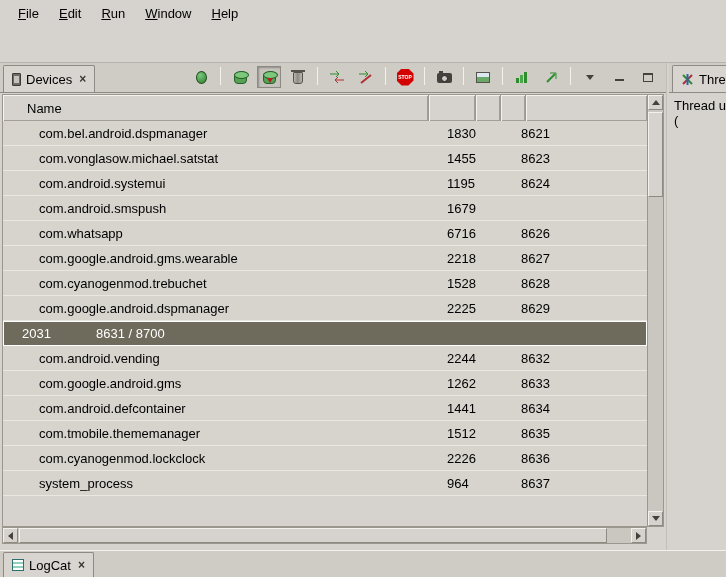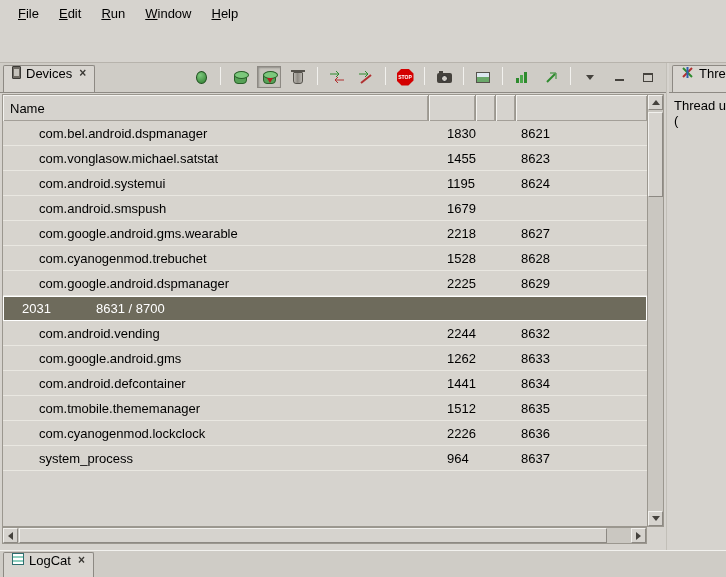--- a/index.html
+++ b/index.html
@@ -16,21 +16,21 @@
   
   .toolbar-empty { height:37px; background:#d6d3ce; border-bottom:1px solid #b7b3ac; }
   
   .main { height:487px; display:flex; }
   .devices-panel { width:666px; display:flex; flex-direction:column; background:#d6d3ce; }
   .sash-v { width:3px; background:#d6d3ce; border-left:1px solid #c2bfb8; }
   .threads-panel { flex:1; overflow:hidden; background:#d6d3ce; }
   
   .tabbar { height:30px; display:flex; align-items:flex-end; background:#cfccc6; border-bottom:1px solid #8d8983; }
   .tab {
-    height:27px; display:flex; gap:5px;
+    height:27px; display:flex; align-items:center; gap:5px;
     padding:0 8px; margin-left:3px; background:#d8d5d0;
     border:1px solid #8d8983; border-bottom:none;
     border-top-left-radius:2px; border-top-right-radius:2px; white-space:nowrap;
   }
   .tab-close { font-weight:bold; font-size:12px; color:#3a3834; padding-left:2px; cursor:default; }
   
   .ptool { margin-left:auto; display:flex; align-items:center; gap:5px; padding:0 6px 4px 0; }
   .tool { width:24px; height:22px; display:flex; align-items:center; justify-content:center; position:relative; border:1px solid transparent; }
   .tool.pressed { background:#c6c3bc; border:1px solid #8d8983; box-shadow:inset 1px 1px 2px rgba(0,0,0,.28); }
   .tool-sep { width:1px; height:18px; background:#a5a19a; border-right:1px solid #f2f1ee; margin:0 2px 2px 2px; }
@@ -48,21 +48,21 @@
   .i-menu-tri { width:0; height:0; border-left:4px solid transparent; border-right:4px solid transparent; border-top:5px solid #45423d; }
   .i-min { width:9px; height:2px; background:#45423d; margin-top:6px; }
   .i-max { width:10px; height:9px; border:1px solid #45423d; border-top:2px solid #45423d; }
   .i-device { width:9px; height:13px; background:#6f6b64; border:1px solid #3c3a36; border-radius:1px; position:relative; }
   .i-device::before { content:""; position:absolute; top:2px; left:1px; width:5px; height:7px; background:#c5c2bb; }
   .i-logcat { width:12px; height:12px; border:1px solid #2e6e6e; background:repeating-linear-gradient(180deg,#ffffff 0 2px,#8fd0c0 2px 4px); }
   
   .table-wrap { position:relative; margin:1px 2px 0 2px; height:433px; border:1px solid #9b978f; background:#d6d3ce; overflow:hidden; }
   .grid { position:absolute; left:0; top:0; right:16px; bottom:0; }
   .thead { display:flex; height:26px; }
-  .hcell { background:#d6d3ce; border-right:1px solid #9b978f; box-shadow:inset 1px 1px 0 #f4f3f0, inset -1px -1px 0 #a39f98; display:flex; align-items:center; padding-left:7px; }
+  .hcell { background:#d6d3ce; border-right:1px solid #9b978f; box-shadow:inset 1px 1px 0 #f4f3f0, inset -1px -1px 0 #a39f98; display:flex; align-items:center; padding-left:24px; }
   .h-name { width:426px; } .h-pid { width:47px; } .h-c3 { width:20px; } .h-c4 { width:20px; } .h-port { flex:1; border-right:none; }
   .trow { display:flex; height:25px; align-items:center; background:#d7d4ce; border-bottom:1px solid #e9e7e1; }
   .trow.selected { background:var(--sel-bg,#6e6b5c); color:var(--sel-fg,#fff); border:1px solid #ffffff; }
   .cell { overflow:hidden; white-space:nowrap; }
   .c-name { width:426px; padding-left:36px; }
   .c-pid { width:47px; padding-left:18px; }
   .c-3 { width:20px; } .c-4 { width:20px; }
   .c-port { flex:1; padding-left:5px; }
   
   .vscroll { position:absolute; top:0; right:0; bottom:0; width:16px; background:#cac7c1; border-left:1px solid #9b978f; }
@@ -203,20 +203,27 @@
     <div class="cell c-4"></div>
     <div class="cell c-port">8624</div>
   </div>
             <div class="trow">
     <div class="cell c-name">com.android.smspush</div>
     <div class="cell c-pid">1679</div>
     <div class="cell c-3"></div>
     <div class="cell c-4"></div>
   </div>
             <div class="trow">
+    <div class="cell c-name">com.whatsapp</div>
+    <div class="cell c-pid">6716</div>
+    <div class="cell c-3"></div>
+    <div class="cell c-4"></div>
+    <div class="cell c-port">8626</div>
+  </div>
+            <div class="trow">
     <div class="cell c-name">com.google.android.gms.wearable</div>
     <div class="cell c-pid">22185</div>
     <div class="cell c-3"></div>
     <div class="cell c-4"></div>
     <div class="cell c-port">8627</div>
   </div>
             <div class="trow">
     <div class="cell c-name">com.cyanogenmod.trebuchet</div>
     <div class="cell c-pid">1528</div>
     <div class="cell c-3"></div>

